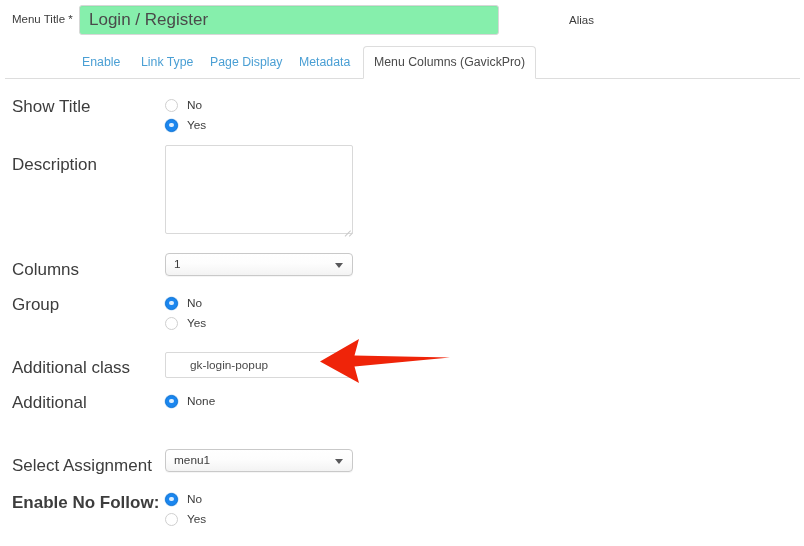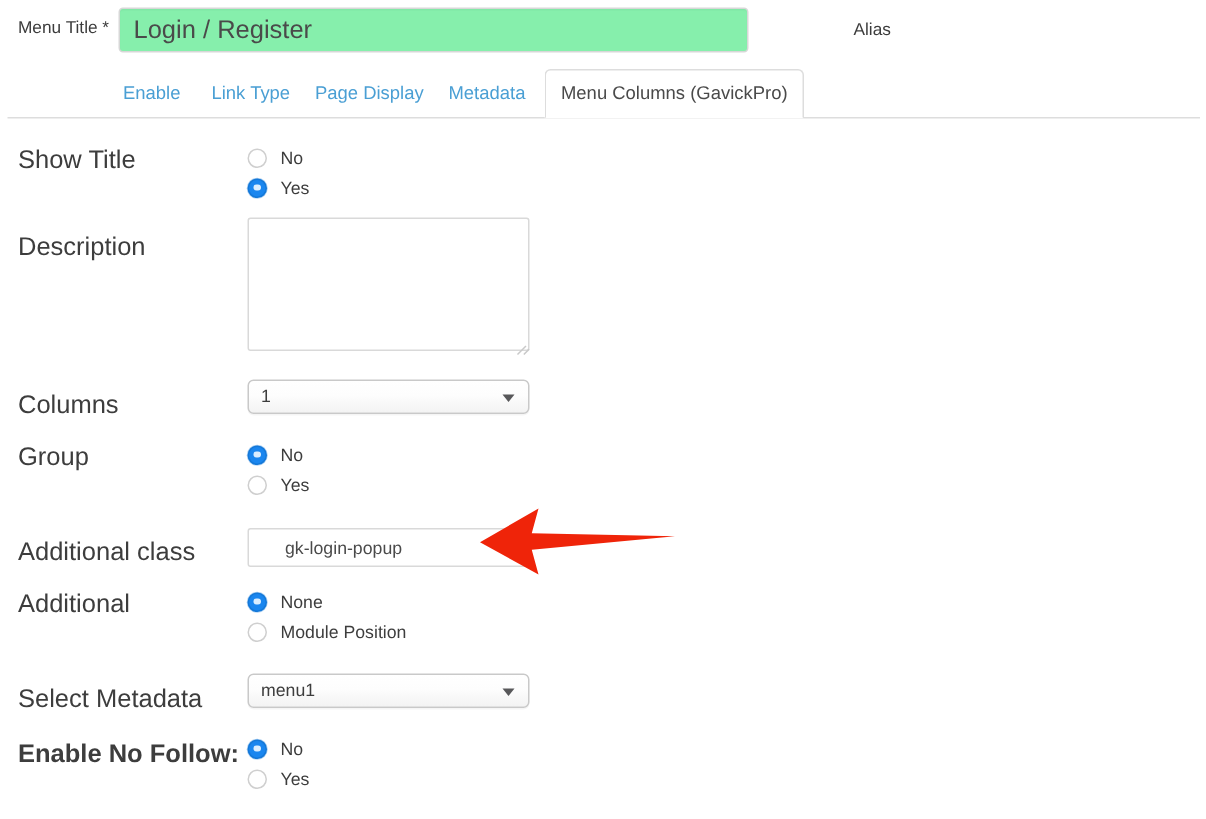--- a/index.html
+++ b/index.html
@@ -354,29 +354,25 @@
     </div>
   </div>
 
   <div class="row" style="top:312px;">
     <span class="row-label" style="top:2px;">Additional</span>
     <div class="field" style="top:0;">
       <div class="radio-item">
         <span class="radio checked"></span>
         <span class="radio-label">None</span>
       </div>
-      <div class="radio-item">
-        <span class="radio"></span>
-        <span class="radio-label">Module Position</span>
-      </div>
     </div>
   </div>
 
   <div class="row" style="top:372px;">
-    <span class="row-label" style="top:5px;">Select Metadata</span>
+    <span class="row-label" style="top:5px;">Select Assignment</span>
     <div class="field" style="top:-2px;">
       <div class="select">
         <span class="sel-value">menu1</span>
         <span class="caret"></span>
       </div>
     </div>
   </div>
 
   <div class="row" style="top:410px;">
     <span class="row-label" style="top:4px;font-weight:bold;">Enable No Follow:</span>

